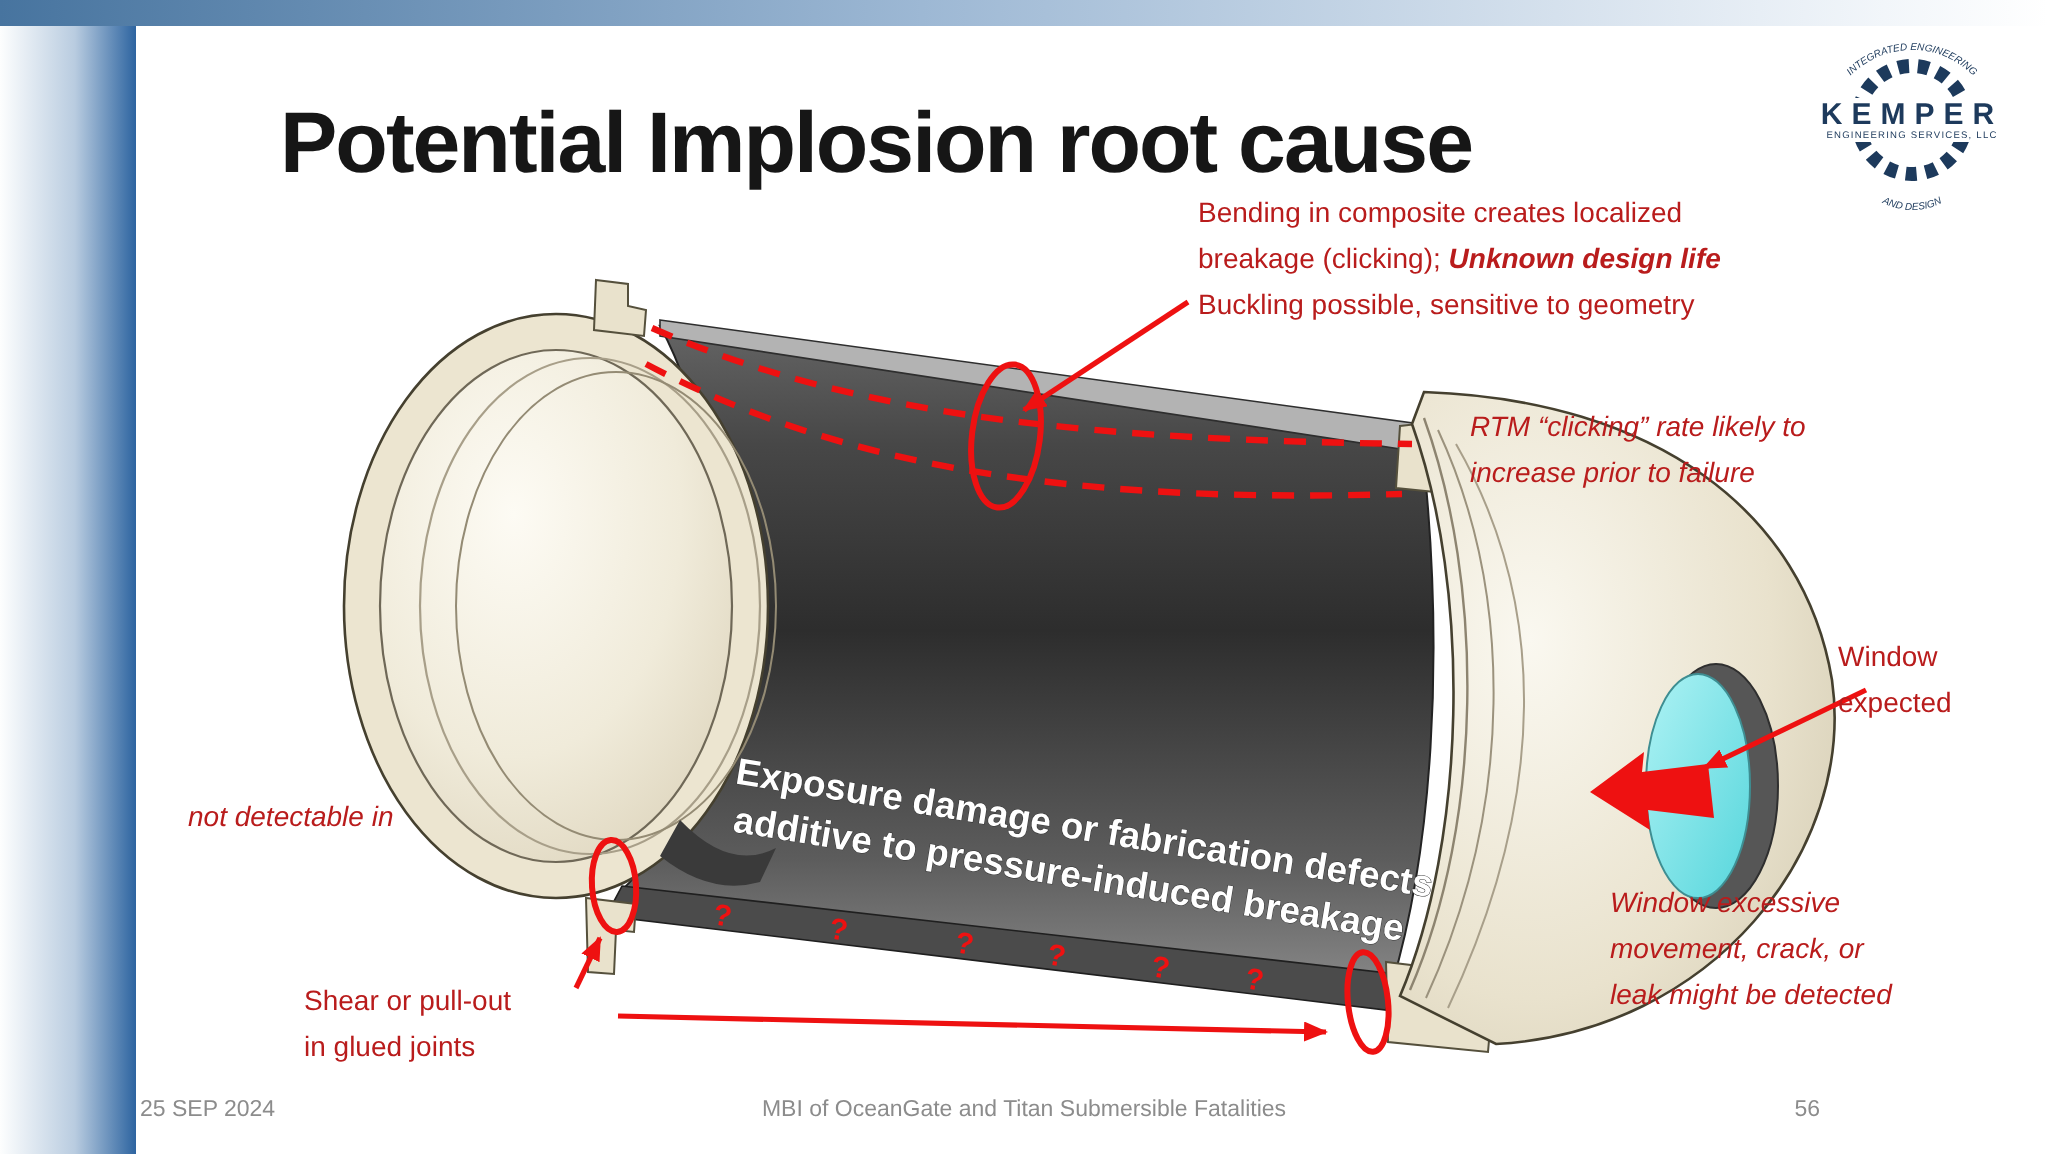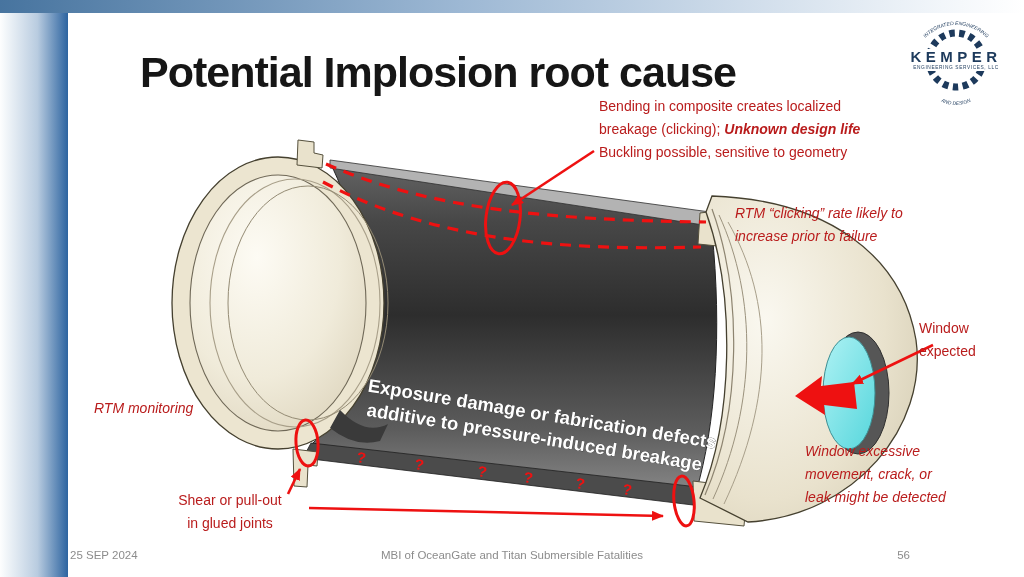--- a/index.html
+++ b/index.html
@@ -9,21 +9,21 @@
           background:linear-gradient(to right,#47749f,#9db8d4 45%,#f2f6fa 92%,#ffffff);}
   .leftbar{position:absolute;left:0;top:13px;width:68px;height:564px;
            background:linear-gradient(to right,#fdfefe,#b9cce0 55%,#2d64a0);}
   .title{position:absolute;left:140px;top:48px;font-size:43px;font-weight:600;
          letter-spacing:-1px;color:#161616;white-space:nowrap;}
   .note{position:absolute;font-size:14px;line-height:23px;color:#b91c1c;}
   .note div{white-space:nowrap;}
   .italic{font-style:italic;}
   .em{font-weight:bold;font-style:italic;}
   .right{}
-  .center{text-align:center;}
+  .center{text-align:left;}
   .bending{left:599px;top:95px;}
   .rtm{left:735px;top:202px;width:256px;}
   .window-failure{left:919px;top:317px;}
   .window-detection{left:805px;top:440px;width:208px;}
   .glue{left:94px;top:397px;}
   .shear{left:152px;top:489px;width:156px;}
   .footer{position:absolute;font-size:11.5px;color:#8c8c8c;white-space:nowrap;}
   .f-date{left:70px;top:549px;}
   .f-center{left:0;top:549px;width:1024px;text-align:center;}
   .f-page{left:860px;top:549px;width:50px;text-align:right;}
@@ -137,21 +137,21 @@
     <div>expected</div>
   </div>
 
   <div class="note window-detection italic right">
     <div>Window excessive</div>
     <div>movement, crack, or</div>
     <div>leak might be detected</div>
   </div>
 
   <div class="note glue italic">
-    <div>RTM monitoring</div>
+    <div>not detectable in</div>
   </div>
 
   <div class="note shear center">
     <div>Shear or pull-out</div>
     <div>in glued joints</div>
   </div>
 
   <svg class="logo" width="126" height="92" viewBox="0 0 126 92">
     <defs>
       <path id="arcTop" d="M20,52 A43,43 0 0 1 106,52"></path>

